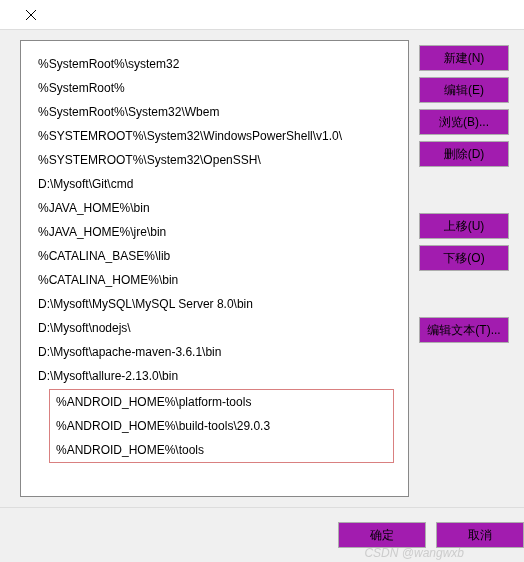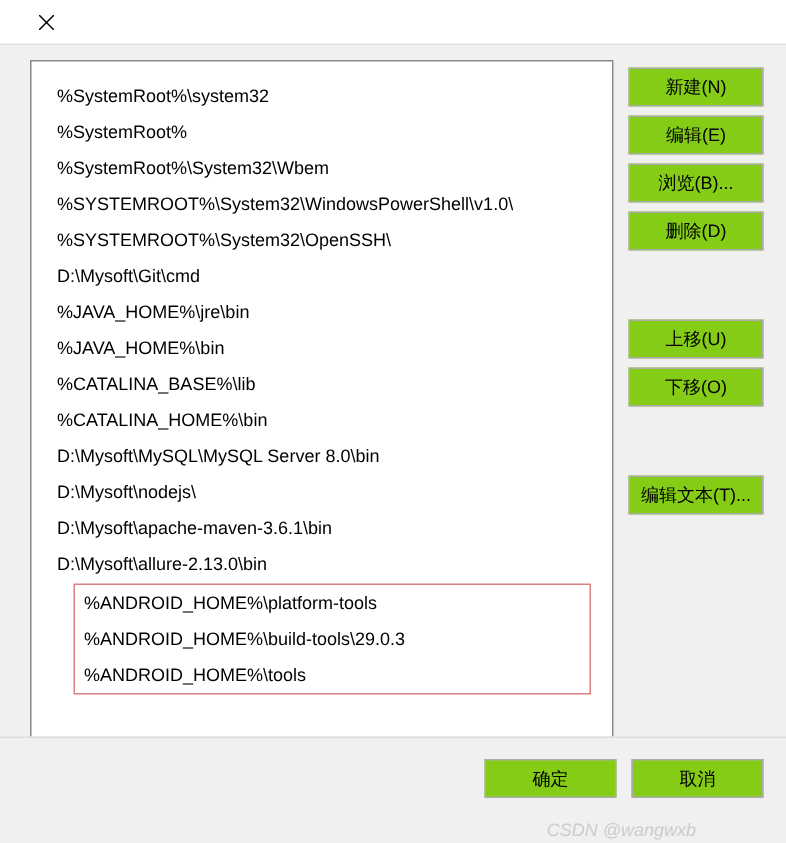--- a/index.html
+++ b/index.html
@@ -68,41 +68,40 @@
     .highlight-box .path-item { border: none; }
     .button-col {
       width: 90px;
       display: flex;
       flex-direction: column;
       gap: 6px;
       padding-top: 5px;
     }
     .btn {
       height: 26px;
-      background: #84cc16;
+      background: #a21caf;
       border: 1px solid #adadad;
       font-size: 12px;
       color: #000;
       cursor: pointer;
       display: flex;
       align-items: center;
       justify-content: center;
     }
     .spacer { height: 34px; }
     .footer {
       position: absolute;
-      bottom: 16px;
+      bottom: 0;
       left: 0;
       right: 0;
       height: 55px;
       border-top: 1px solid #ddd;
       display: flex;
       align-items: center;
       justify-content: flex-end;
-      padding-right: 15px;
       gap: 10px;
       background: #f0f0f0;
     }
     .footer .btn { width: 88px; }
     .watermark {
       position: absolute;
       bottom: 2px;
       right: 60px;
       color: #ccc;
       font-size: 12px;
@@ -124,22 +123,22 @@
 
 <div class="dialog-body">
   <div class="list-container">
     <div class="list-inner" id="path-list-inner">
         <div class="path-item">%SystemRoot%\system32</div>
         <div class="path-item">%SystemRoot%</div>
         <div class="path-item">%SystemRoot%\System32\Wbem</div>
         <div class="path-item">%SYSTEMROOT%\System32\WindowsPowerShell\v1.0\</div>
         <div class="path-item">%SYSTEMROOT%\System32\OpenSSH\</div>
         <div class="path-item">D:\Mysoft\Git\cmd</div>
+        <div class="path-item">%JAVA_HOME%\bin</div>
         <div class="path-item">%JAVA_HOME%\jre\bin</div>
-        <div class="path-item">%JAVA_HOME%\bin</div>
         <div class="path-item">%CATALINA_BASE%\lib</div>
         <div class="path-item">%CATALINA_HOME%\bin</div>
         <div class="path-item">D:\Mysoft\MySQL\MySQL Server 8.0\bin</div>
         <div class="path-item">D:\Mysoft\nodejs\</div>
         <div class="path-item">D:\Mysoft\apache-maven-3.6.1\bin</div>
         <div class="path-item">D:\Mysoft\allure-2.13.0\bin</div>
         <div class="highlight-box">
           <div class="path-item">%ANDROID_HOME%\platform-tools</div>
           <div class="path-item">%ANDROID_HOME%\build-tools\29.0.3</div>
           <div class="path-item">%ANDROID_HOME%\tools</div>

